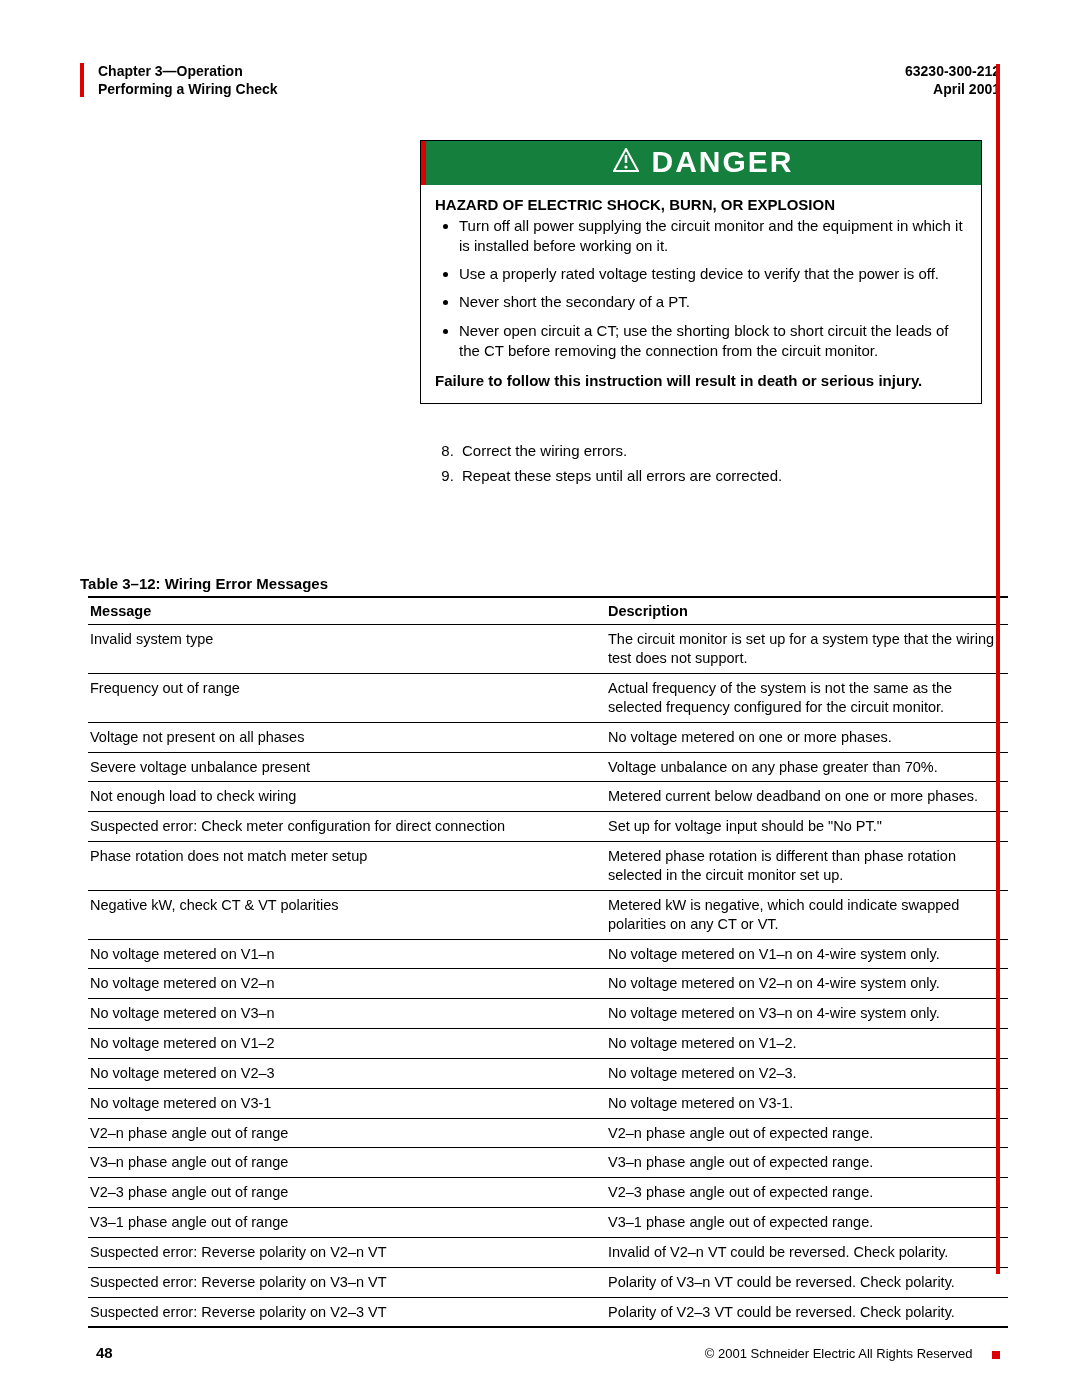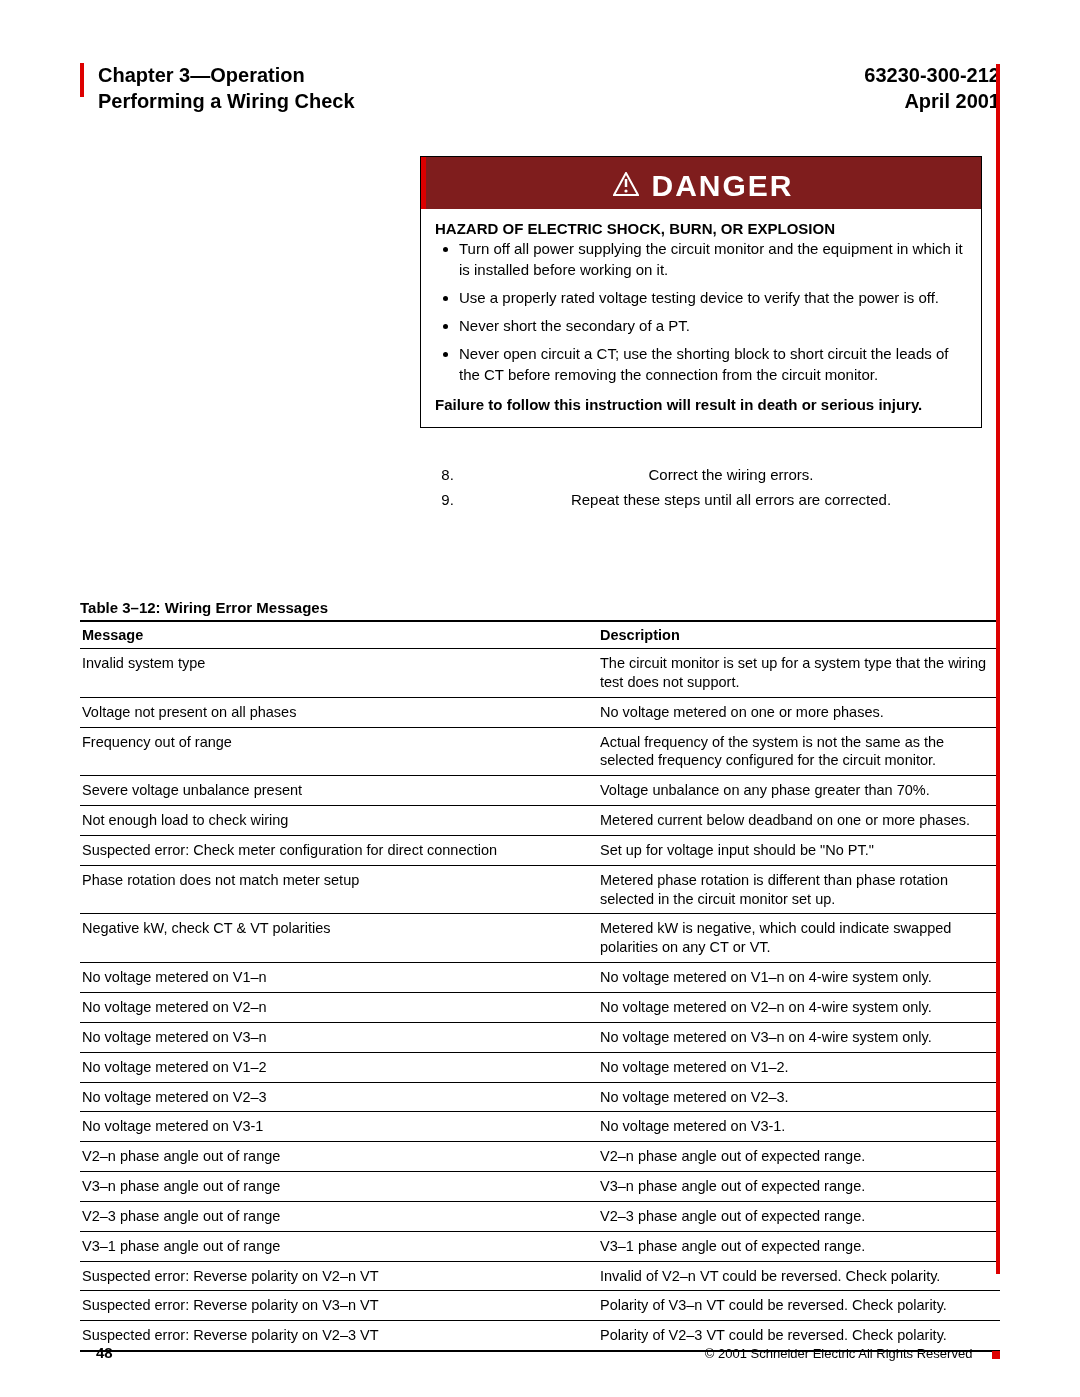--- a/index.html
+++ b/index.html
@@ -14,21 +14,21 @@
     position: relative;
     width: 1080px;
     height: 1397px;
     box-sizing: border-box;
     padding: 62px 80px 40px 80px;
   }
   .header-row {
     display: flex;
     justify-content: space-between;
     align-items: flex-start;
-    font-size: 20px;
+    font-size: 14px;
     font-weight: bold;
     line-height: 1.3;
   }
   .header-left { display: flex; align-items: flex-start; }
   .header-left .bar {
     width: 4px;
     height: 34px;
     background: #d00;
     margin-right: 14px;
     margin-top: 1px;
@@ -47,27 +47,27 @@
     width: 560px;
     border: 1.5px solid #000;
   }
   .danger-title-row { display: flex; align-items: stretch; }
   .danger-title-bar {
     width: 5px;
     background: #d00;
   }
   .danger-title {
     flex: 1;
-    background: #7f1d1d;
+    background: #15803d;
     color: #fff;
     font-size: 30px;
     font-weight: bold;
     letter-spacing: 2px;
     text-align: center;
-    padding: 12px 0 6px 0;
+    padding: 4px 0 6px 0;
     display: flex;
     align-items: center;
     justify-content: center;
   }
   .danger-title .tri {
     display: inline-block;
     margin-right: 12px;
   }
   .danger-body {
     padding: 10px 14px 12px 14px;
@@ -75,34 +75,34 @@
     line-height: 1.35;
   }
   .danger-body .haz { font-weight: bold; margin-bottom: 0; }
   .danger-body ul { margin: 0 0 10px 0; padding-left: 24px; }
   .danger-body li { margin-bottom: 8px; }
   .danger-body .fail { font-weight: bold; }
   .steps {
     margin: 36px 0 0 356px;
     font-size: 15px;
     line-height: 1.5;
-    text-align: center;
   }
   .steps ol { margin: 0; padding-left: 22px; }
   .steps li { padding-left: 4px; margin-bottom: 2px; }
   .table-caption {
     font-size: 15px;
     font-weight: bold;
     margin-top: 88px;
     margin-bottom: 4px;
   }
   table.err {
     width: 100%;
     border-collapse: collapse;
     font-size: 14.5px;
+    margin-left: 8px;
   }
   table.err th {
     text-align: left;
     font-weight: bold;
     border-top: 2px solid #000;
     border-bottom: 1px solid #000;
     padding: 5px 6px 5px 2px;
   }
   table.err td {
     border-bottom: 1px solid #000;
@@ -191,26 +191,26 @@
         <th>Message</th>
         <th>Description</th>
       </tr>
     </thead>
     <tbody id="err-body">
         <tr>
           <td>Invalid system type</td>
           <td>The circuit monitor is set up for a system type that the wiring test does not support.</td>
         </tr>
         <tr>
+          <td>Frequency out of range</td>
+          <td>Actual frequency of the system is not the same as the selected frequency configured for the circuit monitor.</td>
+        </tr>
+        <tr>
           <td>Voltage not present on all phases</td>
           <td>No voltage metered on one or more phases.</td>
-        </tr>
-        <tr>
-          <td>Frequency out of range</td>
-          <td>Actual frequency of the system is not the same as the selected frequency configured for the circuit monitor.</td>
         </tr>
         <tr>
           <td>Severe voltage unbalance present</td>
           <td>Voltage unbalance on any phase greater than 70%.</td>
         </tr>
         <tr>
           <td>Not enough load to check wiring</td>
           <td>Metered current below deadband on one or more phases.</td>
         </tr>
         <tr>

